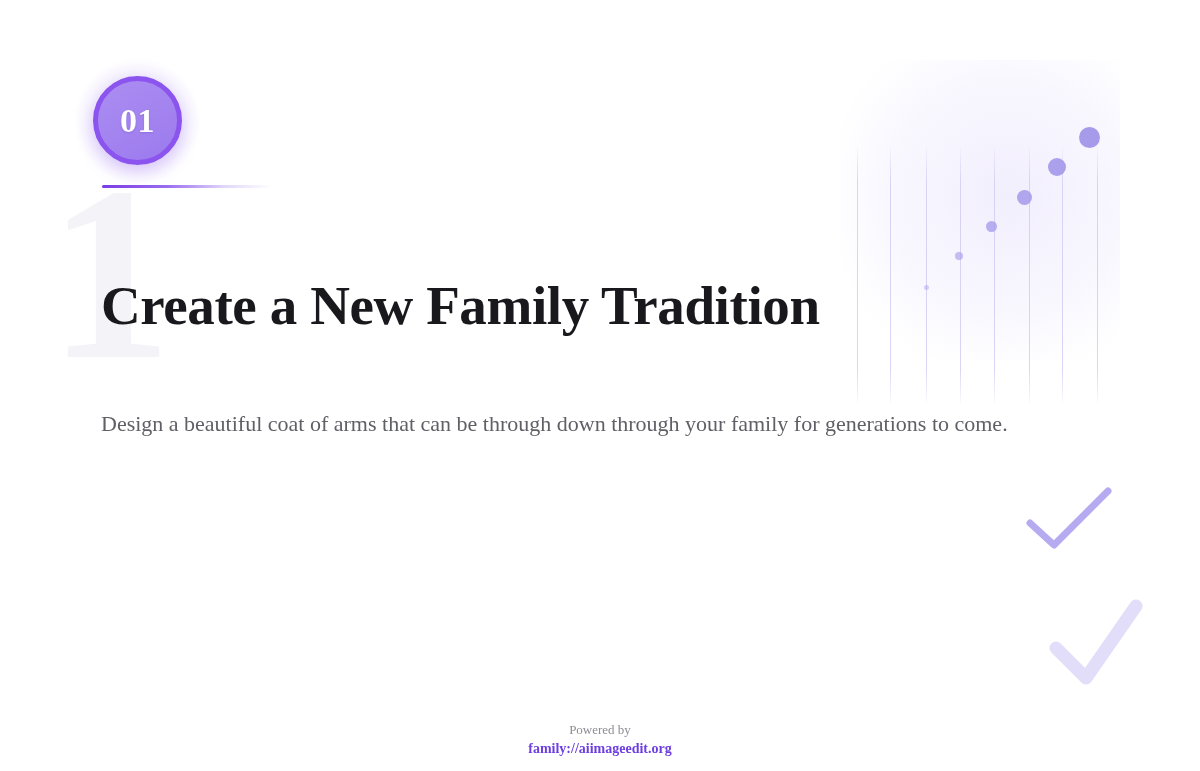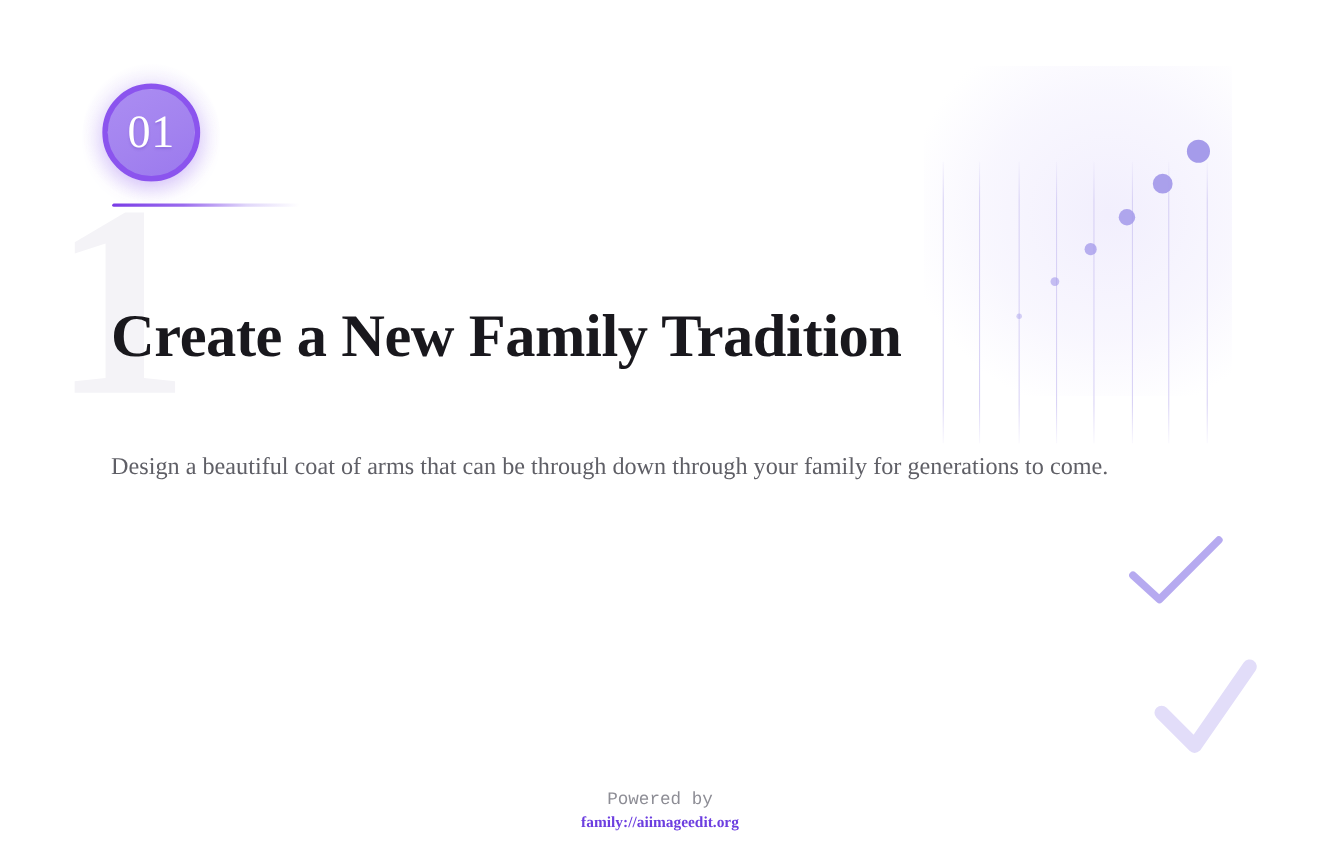--- a/index.html
+++ b/index.html
@@ -80,22 +80,22 @@
     border-radius:50%;
     background:linear-gradient(150deg, #ab8df2 0%, #a383ef 55%, #9b79ee 100%);
     border:5px solid #8b54ee;
     display:flex;
     align-items:center;
     justify-content:center;
     box-shadow:0 6px 18px rgba(139,84,238,0.30);
   }
   .badge-num {
     font-family:"Liberation Serif", serif;
-    font-size:42px;
-    font-weight:400;
+    font-size:34px;
+    font-weight:700;
     color:#ffffff;
     letter-spacing:0.5px;
     line-height:1;
     text-shadow:0 1px 2px rgba(90,50,170,0.25);
   }
 
   
   .divider {
     position:absolute;
     left:102px;
@@ -137,22 +137,22 @@
 
   
   .footer {
     position:absolute;
     left:0;
     right:0;
     bottom:14px;
     text-align:center;
   }
   .footer-powered {
-    font-family:Liberation Mono, monospace;
-    font-size:16px;
+    font-family:Liberation Serif, serif;
+    font-size:13px;
     color:#8d8d95;
     line-height:1.5;
   }
   .footer-link {
     display:inline-block;
     margin-top:2px;
     font-family:"Liberation Serif", serif;
     font-size:14px;
     font-weight:700;
     color:#6d3fe0;

